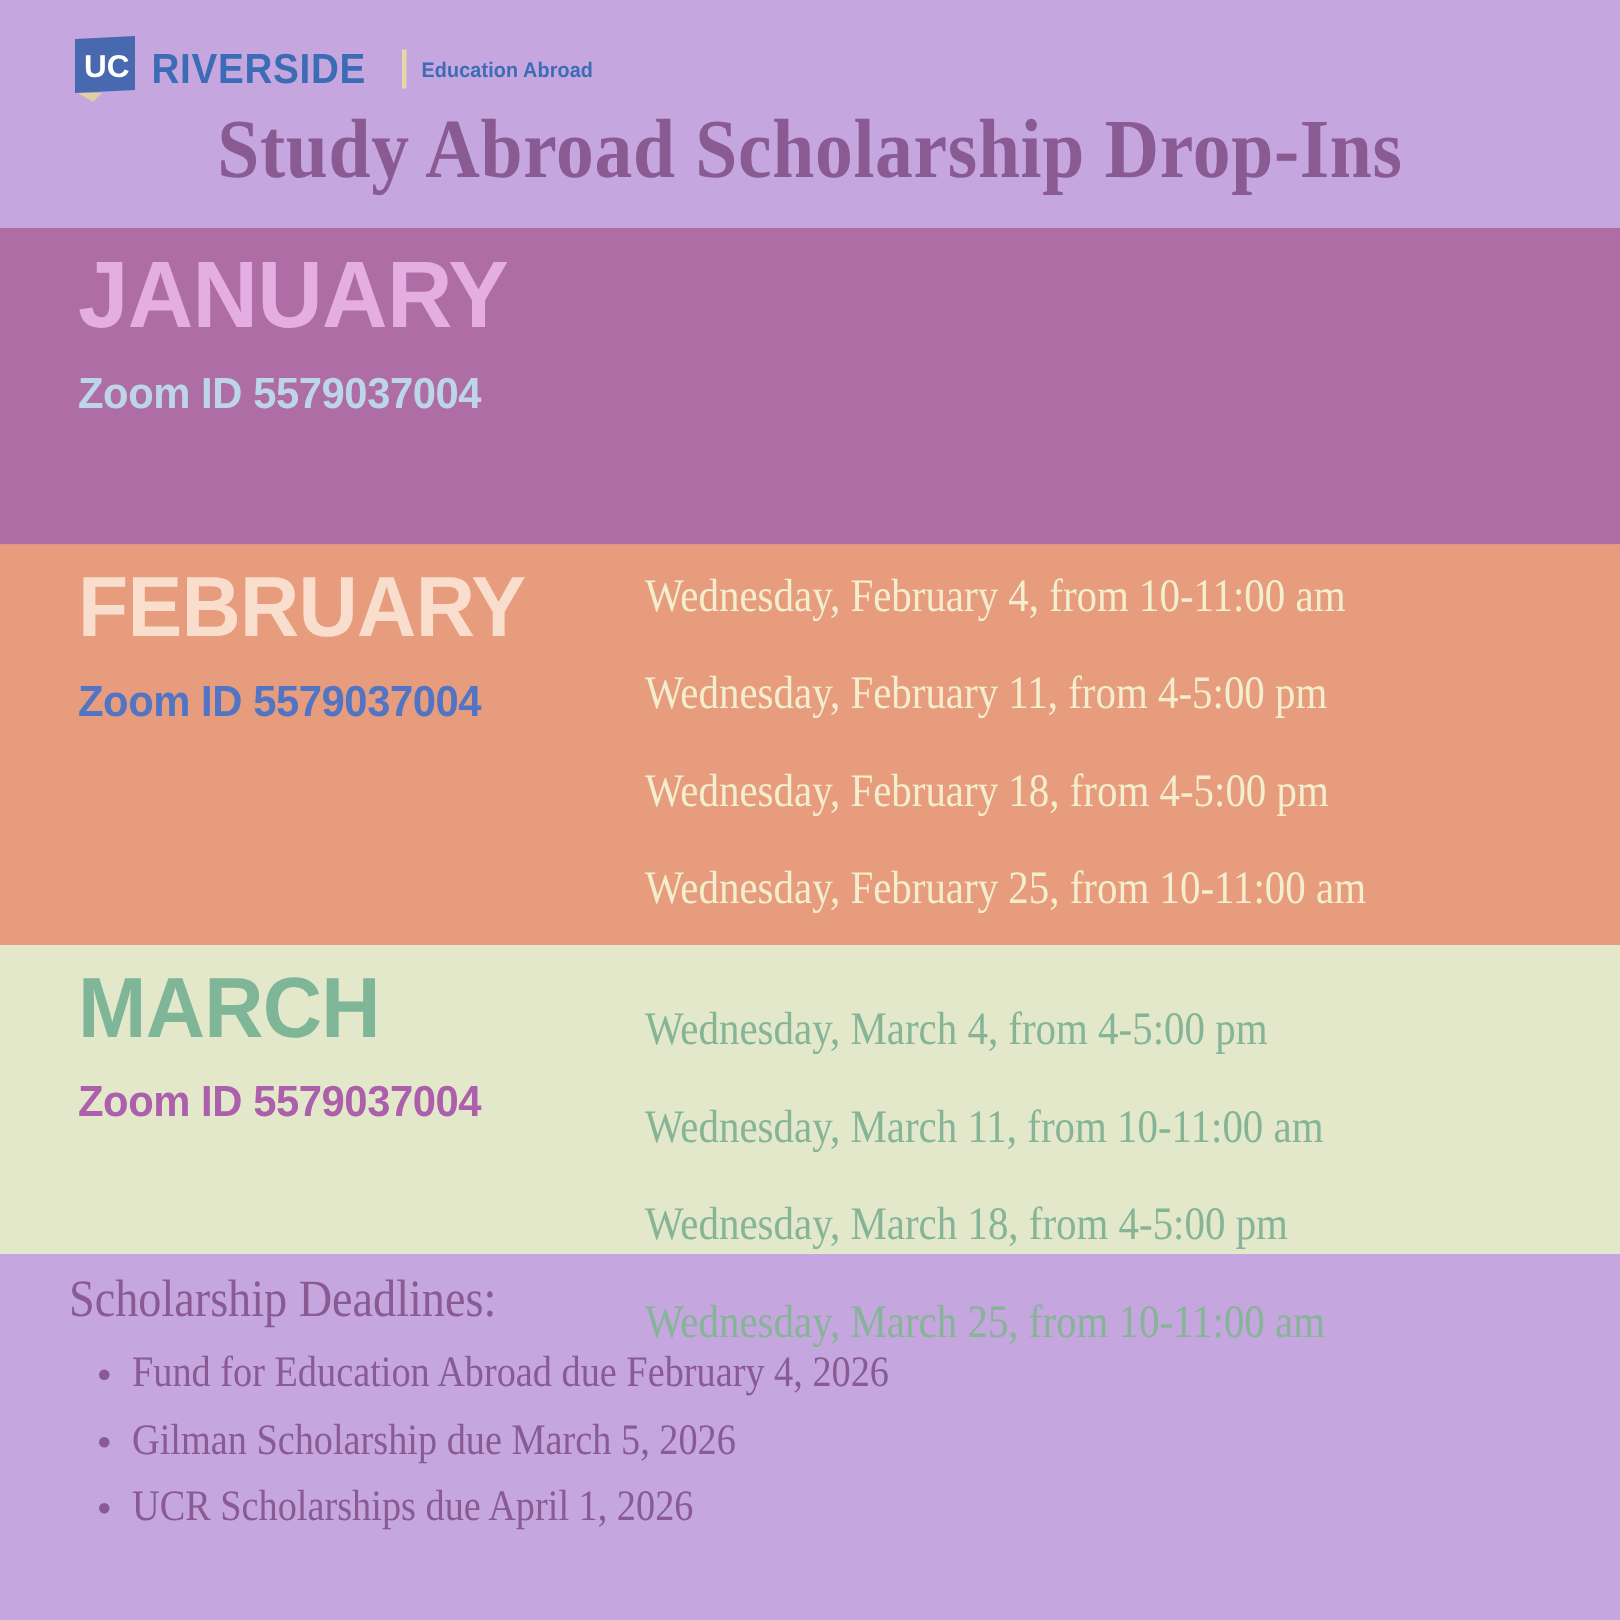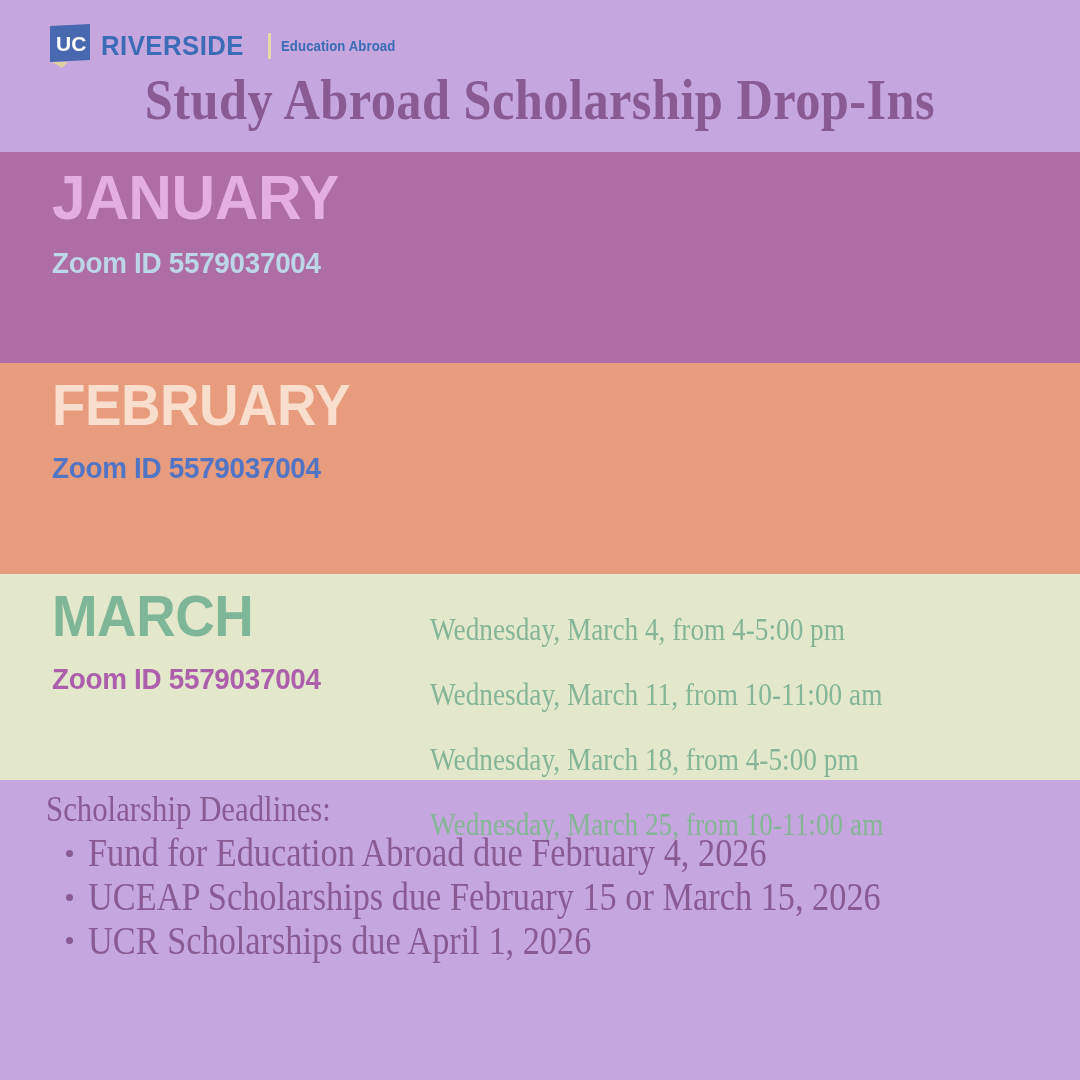--- a/index.html
+++ b/index.html
@@ -136,21 +136,21 @@
   }
 
   
   .band-jan { background: #af6da5; height: 211px; flex-direction: column; }
   .band-jan .month-name { color: #e4aee3; font-size: 63px; }
   .band-jan .zoom-id { color: #bcd6e8; }
   .band-jan .band-right { padding-top: 23px; }
   .band-jan .date-line { color: #e4aee3; margin-bottom: 40px; }
 
   
-  .band-feb { background: #e79c7d; height: 211px; }
+  .band-feb { background: #e79c7d; height: 267px; }
   .band-feb .month-name { color: #fadecd; font-size: 57px; }
   .band-feb .zoom-id { color: #5175c4; }
   .band-feb .band-right { padding-top: 18px; }
   .band-feb .date-line { color: #f3eecd; margin-bottom: 34px; }
 
   
   .band-mar { background: #e3e8cb; height: 206px; }
   .band-mar .month-name { color: #7fb698; font-size: 57px; }
   .band-mar .zoom-id { color: #ac5fab; }
   .band-mar .band-right { padding-top: 16px; margin-top: 24px; }
@@ -172,26 +172,27 @@
     transform-origin: left center;
     white-space: nowrap;
   }
   .footer-list {
     margin: 0;
     padding: 2px 0 0 0;
     list-style: none;
   }
   .footer-item {
     font-family: "Liberation Serif", serif;
-    font-size: 39px;
+    font-size: 29px;
     line-height: 1.12;
     color: #8a5a92;
     position: relative;
     padding-left: 42px;
     white-space: nowrap;
+    margin-top: 12px;
   }
   .footer-item .bullet {
     position: absolute;
     left: 20px;
     top: 0.48em;
     width: 7px;
     height: 7px;
     border-radius: 50%;
     background: #8a5a92;
   }
@@ -227,20 +228,26 @@
       <div class="month-name">JANUARY</div>
       <div class="zoom-id">Zoom ID 5579037004</div>
     </div>
   </div>
 
   <div class="band band-feb">
     <div class="band-left">
       <div class="month-name">FEBRUARY</div>
       <div class="zoom-id">Zoom ID 5579037004</div>
     </div>
+    <div class="band-right">
+      <div class="date-line">Wednesday, February 4,  from 10-11:00 am</div>
+      <div class="date-line">Wednesday, February 11,  from 4-5:00 pm</div>
+      <div class="date-line">Wednesday, February 18, from 4-5:00 pm</div>
+      <div class="date-line">Wednesday, February 25,  from 10-11:00 am</div>
+    </div>
   </div>
 
   <div class="band band-mar">
     <div class="band-left">
       <div class="month-name">MARCH</div>
       <div class="zoom-id">Zoom ID 5579037004</div>
     </div>
     <div class="band-right">
       <div class="date-line">Wednesday, March 4,  from 4-5:00 pm</div>
       <div class="date-line">Wednesday, March 11,  from 10-11:00 am</div>
@@ -251,21 +258,21 @@
 
   <div class="footer">
     <div class="footer-title">Scholarship Deadlines:</div>
     <ul class="footer-list">
       <li class="footer-item">
         <span class="bullet"></span>
         <span class="txt">Fund for Education Abroad due February 4, 2026</span>
       </li>
       <li class="footer-item">
         <span class="bullet"></span>
-        <span class="txt">UCEAP Scholarships due February 15 or March 15, 2026</span>
+        <span class="txt">Gilman Scholarship due March 5, 2026</span>
       </li>
       <li class="footer-item">
         <span class="bullet"></span>
         <span class="txt">UCR Scholarships due April 1, 2026</span>
       </li>
     </ul>
   </div>
 
 </div>
 

